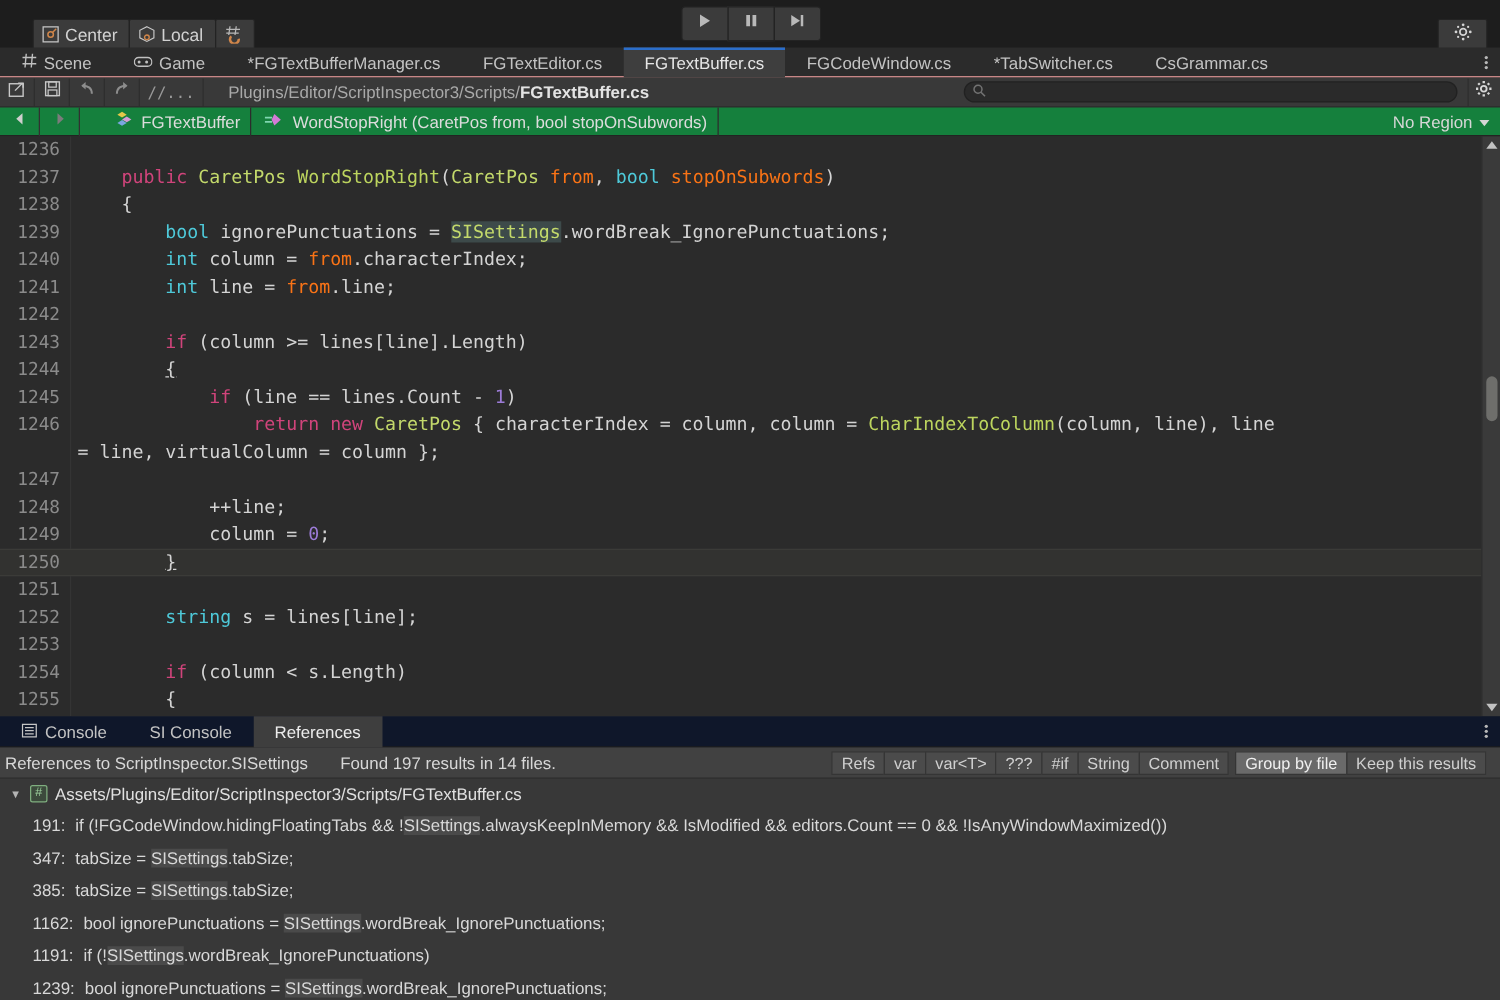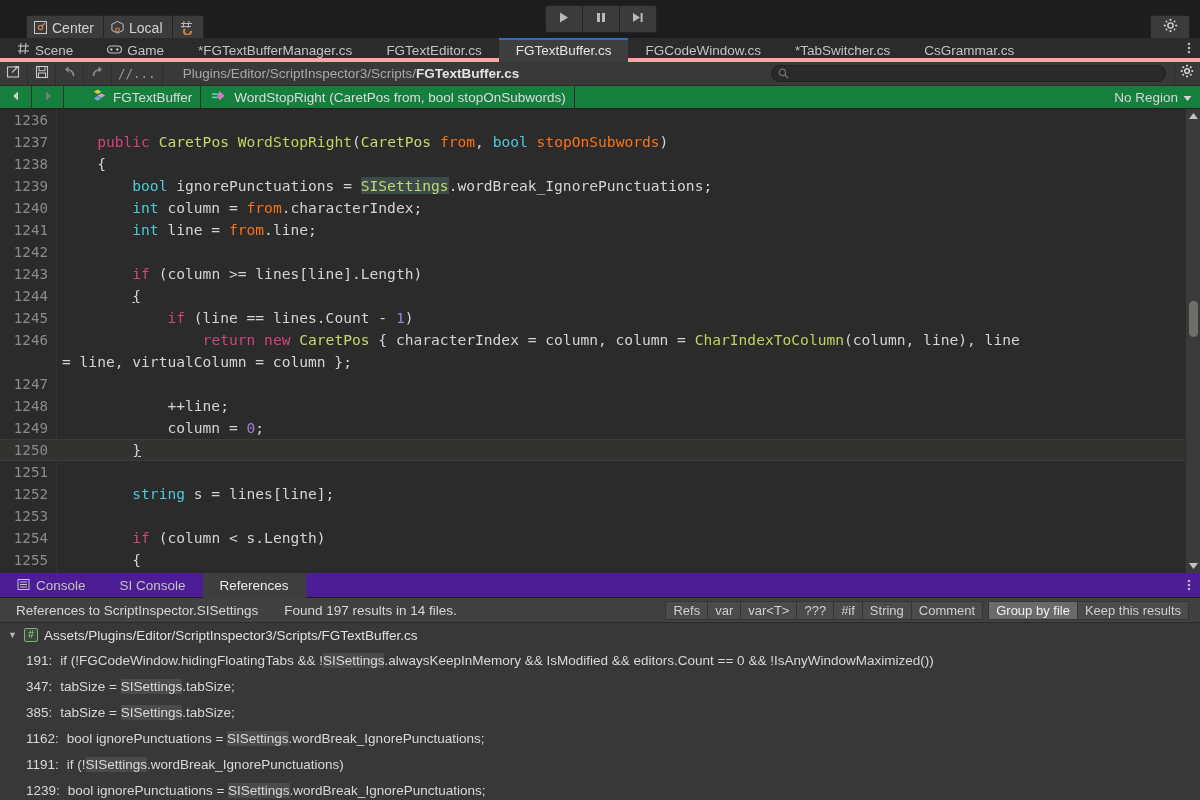--- a/index.html
+++ b/index.html
@@ -53,21 +53,21 @@
   .cloud-btn {
     width: 40px; height: 26px; background: #3b3b3b; border: 1px solid #232323;
     border-radius: 2px; display:flex; align-items:center; justify-content:center;
   }
 
   
   #tab-bar {
     position: absolute; left: 0; top: 38px; width: 1200px; height: 24px;
     background: #2b2b2b;
     display: flex; align-items: stretch;
-    border-bottom: 4px solid #fca5a5;
+    border-bottom: 1px solid #fca5a5;
   }
   .tab {
     display: flex; align-items: center; gap: 5px;
     padding: 0 17px;
     font-size: 13.5px; color: #c3c3c3;
     height: 24px;
     position: relative;
     white-space: nowrap;
   }
   .tab.active {
@@ -198,35 +198,35 @@
     position: absolute; left: 3px; width: 9px; top: 192px; height: 36px;
     background: #6e6e6b; border-radius: 5px;
   }
 
   
   #bottom-panel {
     position: absolute; left: 0; top: 573px; width: 1200px; height: 227px;
     background: #383838;
   }
   #bp-tabs {
-    height: 25px; background: #4c1d95;
+    height: 25px; background: #0f172a;
     display: flex; align-items: stretch;
     border-bottom: 1px solid #1e1e1e;
   }
   .bp-tab {
     display: flex; align-items: center; gap: 6px;
     padding: 0 17px; font-size: 13.5px; color: #c3c3c3; height: 25px;
   }
   .bp-tab.active { background: #3e3e3e; color: #ececec; }
   #bp-toolbar {
     height: 25px; background: #414141;
     display: flex; align-items: center;
     border-bottom: 1px solid #2c2c2c;
   }
-  .bp-info { font-size: 13.5px; color: #d7d7d7; padding-left: 16px; }
+  .bp-info { font-size: 13.5px; color: #d7d7d7; padding-left: 4px; }
   .bp-info .found { margin-left: 22px; }
   .filters { margin-left: auto; display: flex; align-items: stretch; height: 19px; padding-right: 12px; }
   .fbtn {
     display: flex; align-items: center; padding: 0 7px;
     font-size: 13px; color: #d0d0d0;
     background: #4b4b4b; border: 1px solid #353535;
     margin-right: -1px;
   }
   .fbtn.on { background: #6a6a6a; color: #f0f0f0; }
   .fbtn.gap { margin-left: 6px; }

